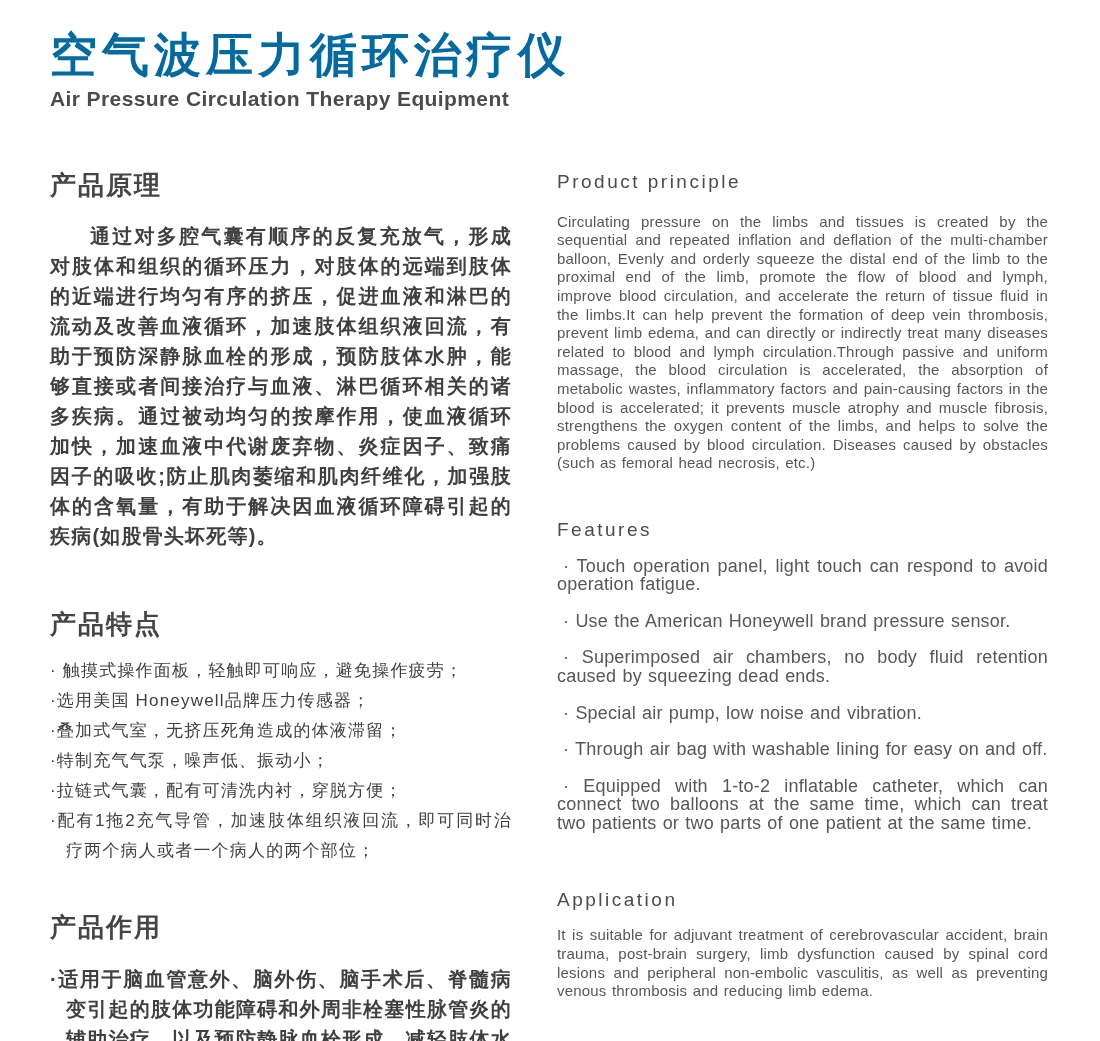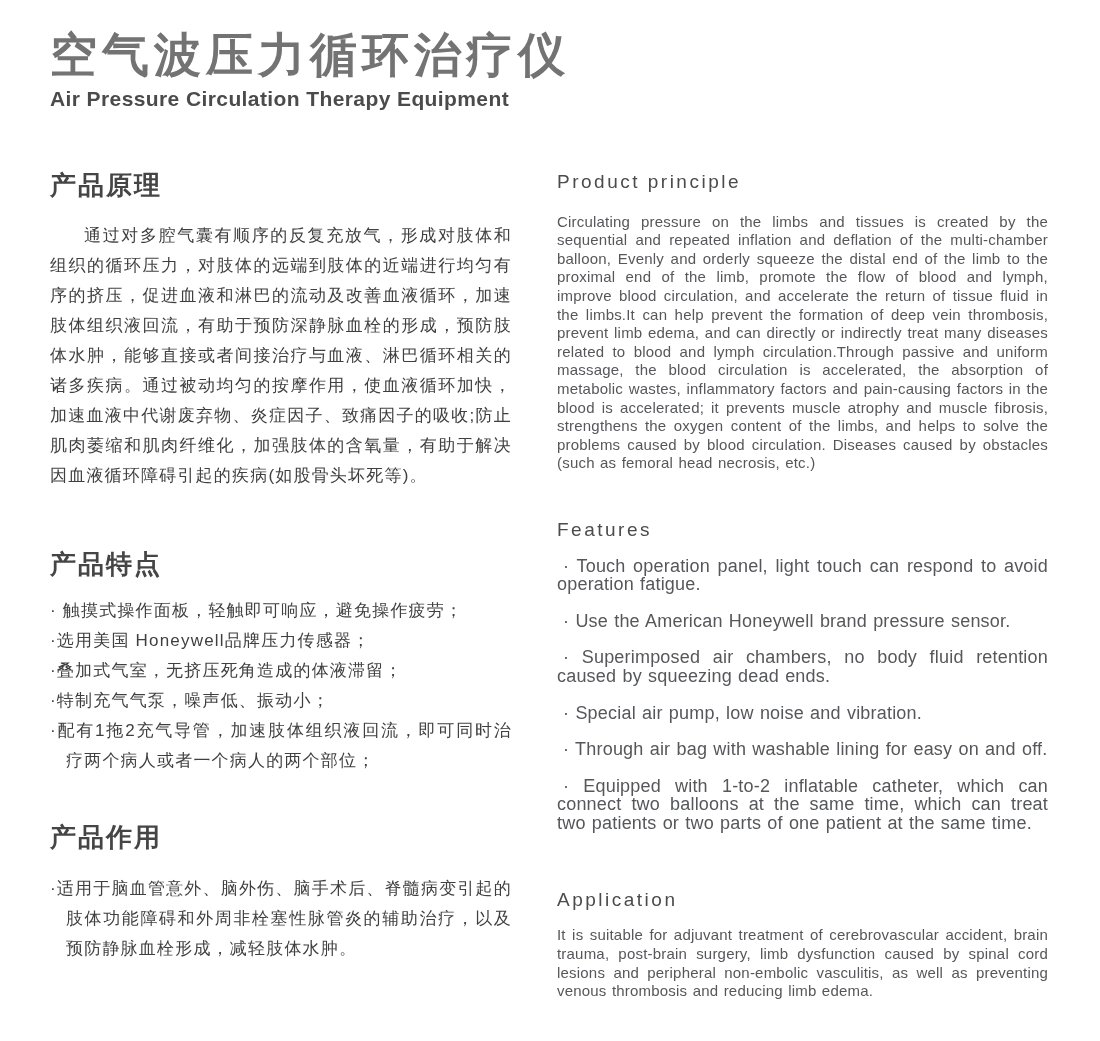--- a/index.html
+++ b/index.html
@@ -17,21 +17,21 @@
     position: absolute;
     left: 50px;
     top: 26px;
     width: 1000px;
   }
   .doc-title {
     font-size: 47px;
     font-weight: bold;
     letter-spacing: 5px;
     line-height: 1.25;
-    color: #737373;
+    color: #0369a1;
   }
   .doc-subtitle {
     font-size: 21px;
     font-weight: bold;
     letter-spacing: 0.4px;
     margin-top: 2px;
     color: #4b4b4b;
   }
 
   
@@ -53,25 +53,26 @@
     font-size: 26px;
     font-weight: bold;
     letter-spacing: 2px;
     color: #454545;
     line-height: 1.2;
     margin: 0 0 20px 0;
   }
   .zh-heading.mt1 { margin-top: 58px; }
   .zh-heading.mt2 { margin-top: 46px; }
   .zh-body {
-    font-size: 17px;
+    font-size: 20px;
     line-height: 30px;
     letter-spacing: 1.2px;
     color: #3f3f3f;
     text-align: justify;
+    font-weight: bold;
   }
   .zh-body.indent { text-indent: 2em; }
   .zh-list { list-style: none; margin-top: -4px; }
   .zh-list li {
     font-size: 17px;
     line-height: 30px;
     letter-spacing: 1.2px;
     color: #3f3f3f;
     padding-left: 16px;
     text-indent: -16px;
@@ -128,20 +129,21 @@
 
     <h2 class="zh-heading">产品原理</h2>
     <p class="zh-body indent">通过对多腔气囊有顺序的反复充放气，形成对肢体和组织的循环压力，对肢体的远端到肢体的近端进行均匀有序的挤压，促进血液和淋巴的流动及改善血液循环，加速肢体组织液回流，有助于预防深静脉血栓的形成，预防肢体水肿，能够直接或者间接治疗与血液、淋巴循环相关的诸多疾病。通过被动均匀的按摩作用，使血液循环加快，加速血液中代谢废弃物、炎症因子、致痛因子的吸收;防止肌肉萎缩和肌肉纤维化，加强肢体的含氧量，有助于解决因血液循环障碍引起的疾病(如股骨头坏死等)。</p>
 
     <h2 class="zh-heading mt1">产品特点</h2>
     <ul class="zh-list">
       <li>· 触摸式操作面板，轻触即可响应，避免操作疲劳；</li>
       <li>·选用美国 Honeywell品牌压力传感器；</li>
       <li>·叠加式气室，无挤压死角造成的体液滞留；</li>
       <li>·特制充气气泵，噪声低、振动小；</li>
+      <li>·拉链式气囊，配有可清洗内衬，穿脱方便；</li>
       <li>·配有1拖2充气导管，加速肢体组织液回流，即可同时治疗两个病人或者一个病人的两个部位；</li>
     </ul>
 
     <h2 class="zh-heading mt2">产品作用</h2>
     <p class="zh-body zh-hanging">·适用于脑血管意外、脑外伤、脑手术后、脊髓病变引起的肢体功能障碍和外周非栓塞性脉管炎的辅助治疗，以及预防静脉血栓形成，减轻肢体水肿。</p>
 
   </section>
 
   <section class="col-right">
 

